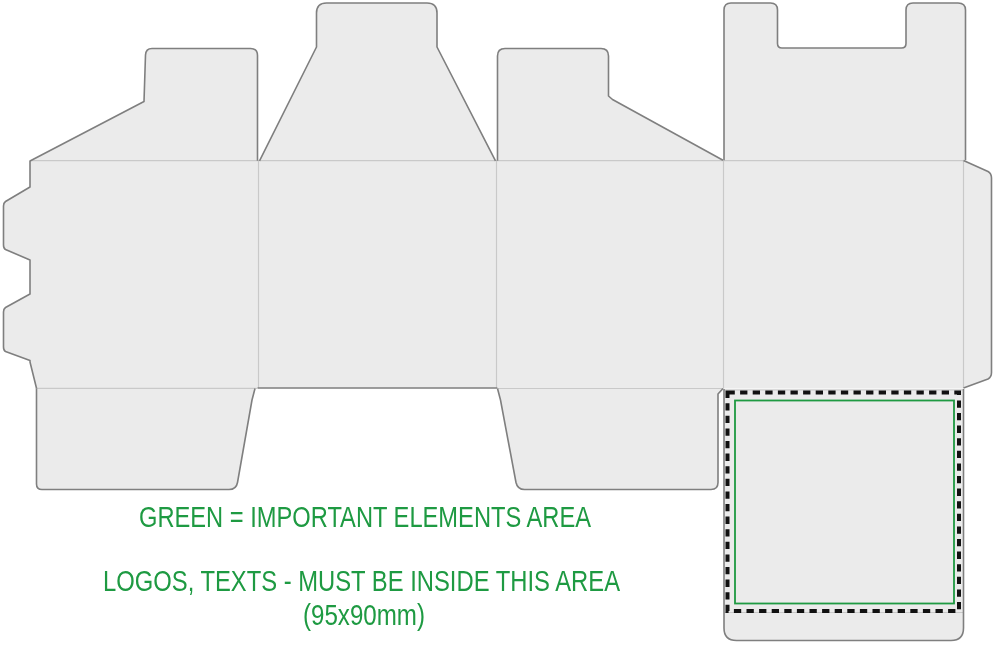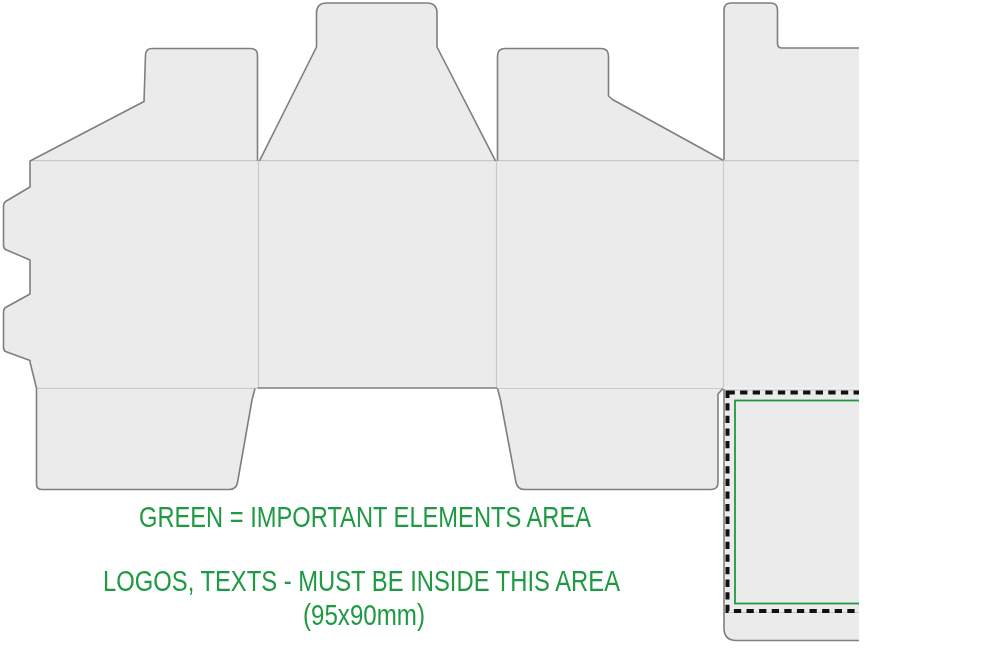--- a/index.html
+++ b/index.html
@@ -1,16 +1,16 @@
 <!DOCTYPE html>
 <html style="--background: #ffffff; --panel-fill: #ebebeb; --cut-line: #7f7f7f; --fold-line: #c9c9c9; --accent-green: #1e9a42; --dash-black: #111111;"><head>
 <meta charset="utf-8">
 <style>
   html,body{margin:0;padding:0;background:#fff;}
-  .stage{position:relative;width:859px;height:651px;background:var(--background,#fff);overflow:hidden;}
+  .stage{position:relative;width:1000px;height:651px;background:var(--background,#fff);overflow:hidden;}
   .piece{fill:var(--panel-fill,#ebebeb);stroke:none;}
   .cut{fill:none;stroke:var(--cut-line,#7f7f7f);stroke-width:1.6;stroke-linejoin:round;}
   .fold{fill:none;stroke:var(--fold-line,#c9c9c9);stroke-width:1.2;}
   .dash-rect{fill:none;stroke:var(--dash-black,#111);stroke-width:4;}
   .safe-rect{fill:none;stroke:var(--accent-green,#1e9a42);stroke-width:1.8;}
   .note{fill:var(--accent-green,#1e9a42);font-family:"Liberation Sans",sans-serif;font-size:30px;text-anchor:middle;}
 </style>
 </head>
 <body>
 

